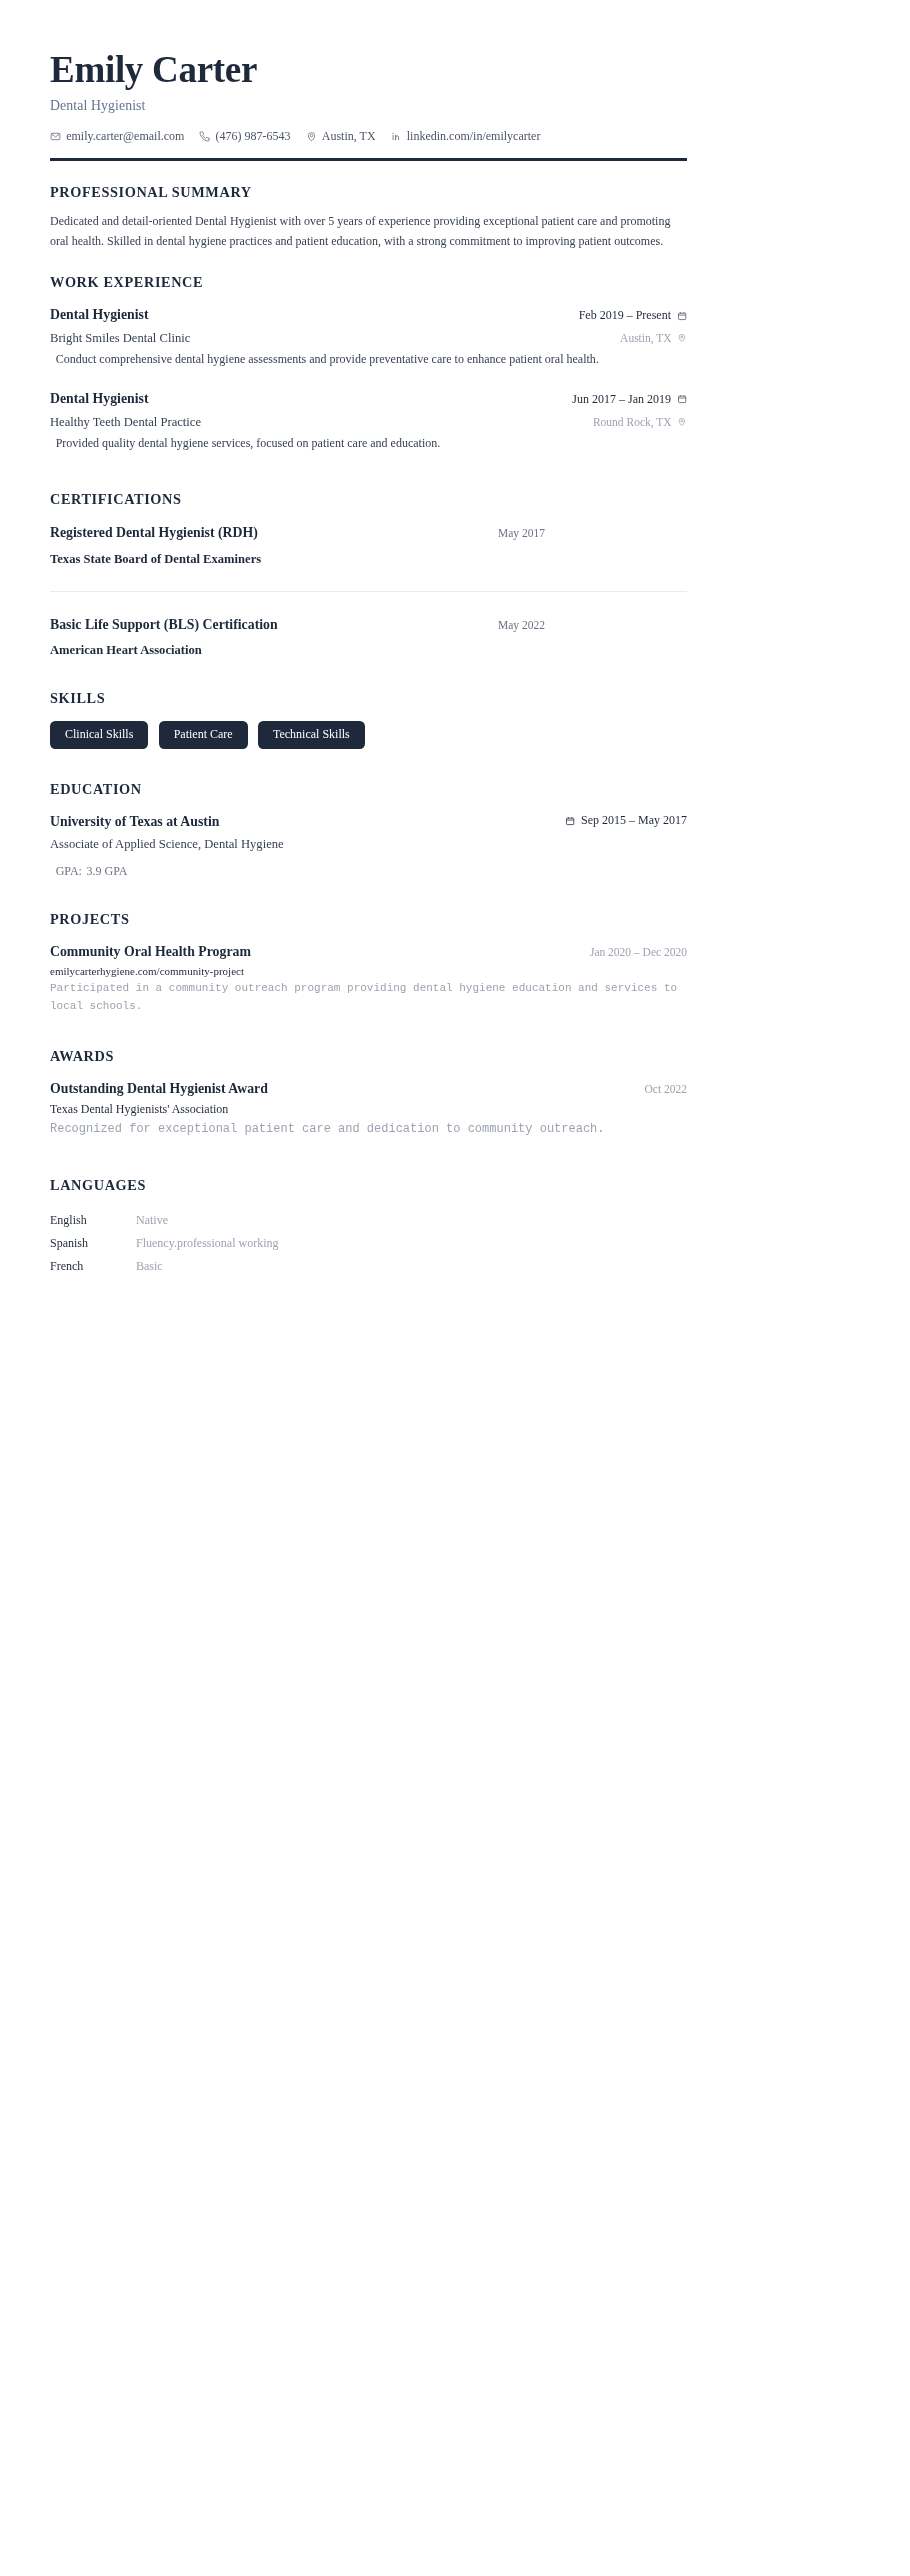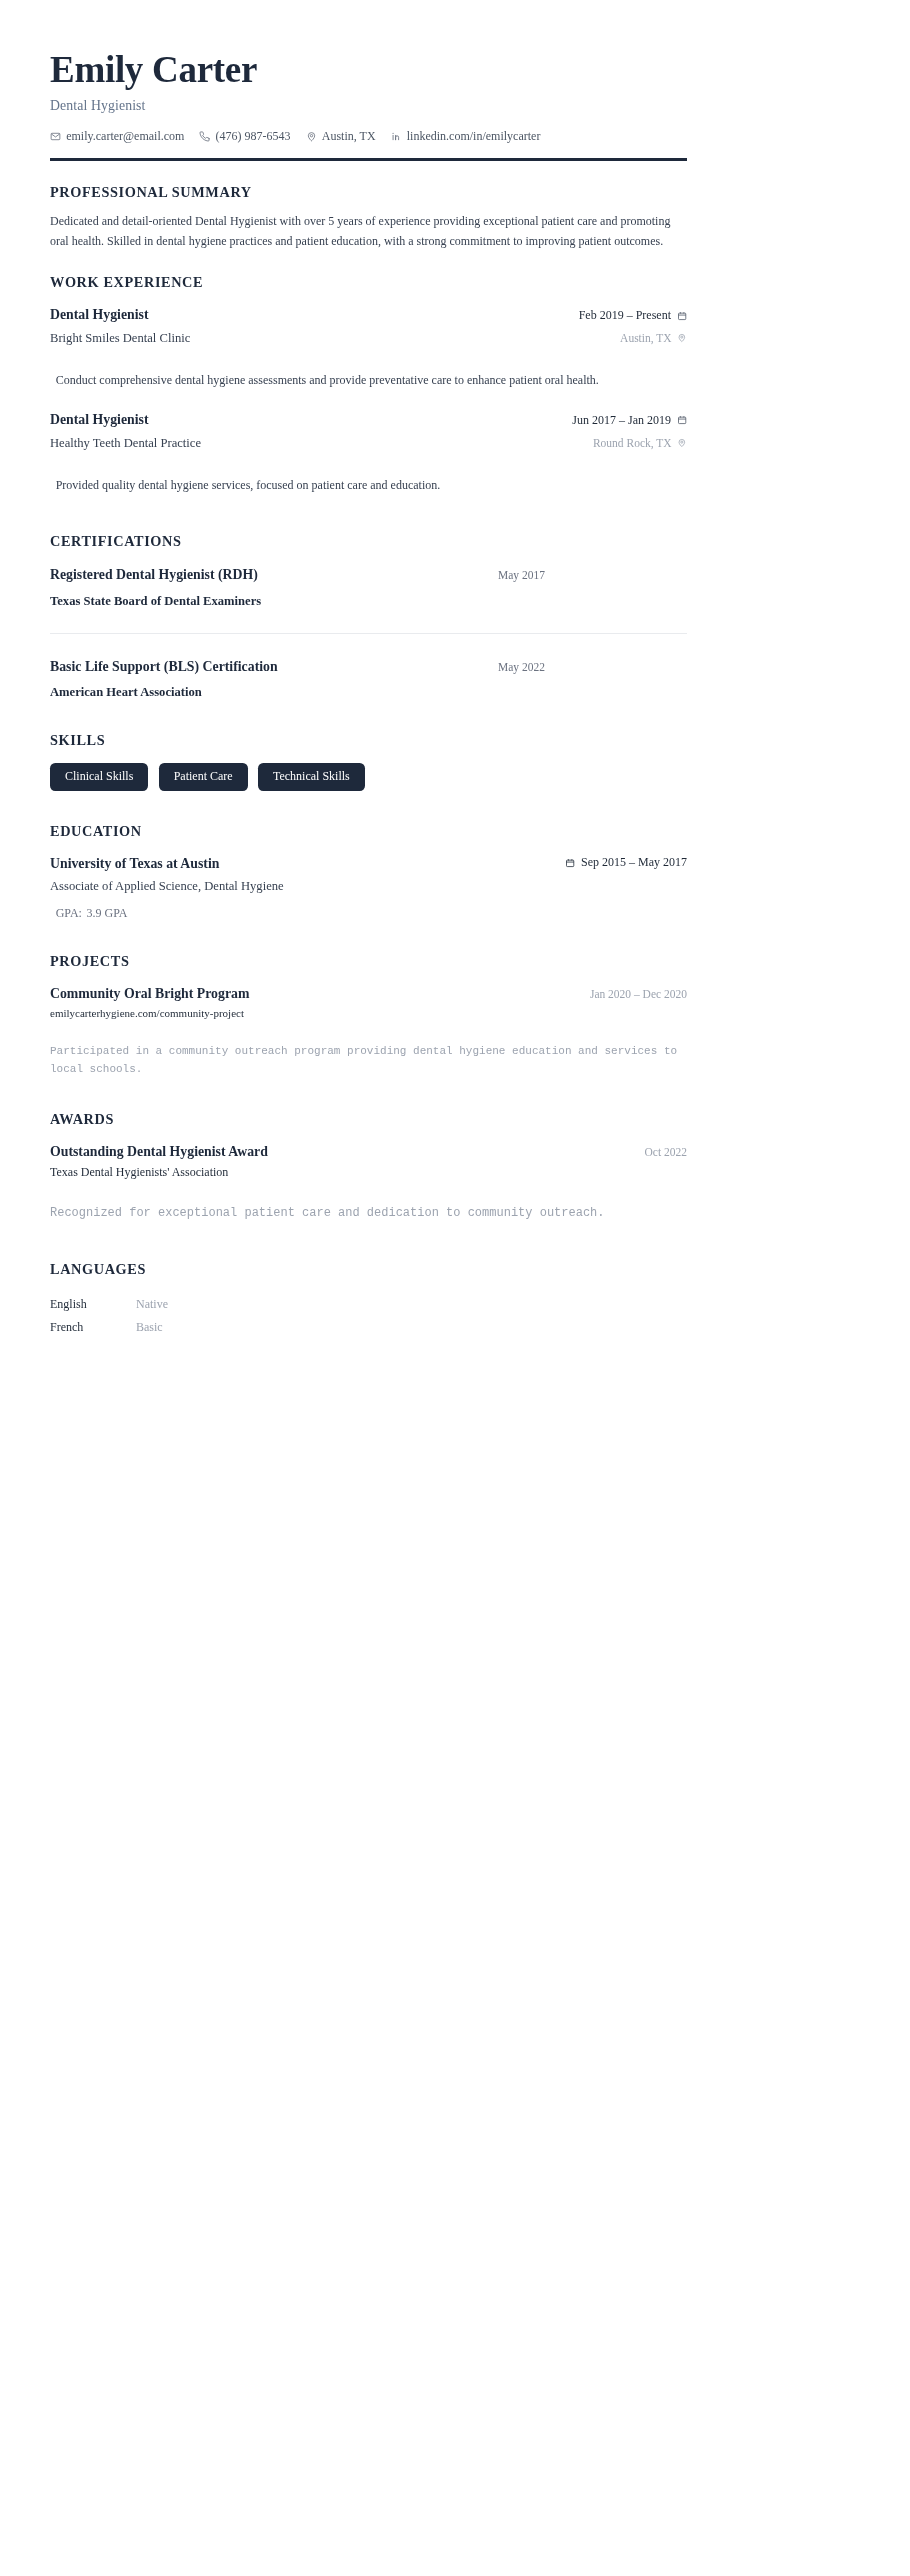--- a/index.html
+++ b/index.html
@@ -122,21 +122,21 @@
     gap: 5.7px;
     white-space: nowrap;
   }
 
   .entry-meta.muted { color: #9ca3af; font-size: 11.5px; }
 
   .entry-meta .ic { display: inline-flex; align-items: center; }
   .entry-meta .ic svg { display: block; }
 
   .entry-desc {
-    margin-top: 24px;
+    margin-top: 3px;
     padding-left: 5.7px;
     font-size: 12px;
     line-height: 1.62;
     color: #374151;
     max-width: 774px;
   }
 
   .entry-desc.muted { color: #9ca3af; font-size: 11px; line-height: 1.6; font-family: Liberation Mono, monospace; }
 
   .sub-row-2 { margin-top: 4.6px; }
@@ -418,21 +418,21 @@
         <span class="gpa-label">GPA:</span><span class="gpa-value">3.9 GPA</span>
       </div>
     </div>
   </div>
 
   <div class="section sec-gap-lg">
     <div class="section-title">PROJECTS</div>
 
     <div class="entry">
       <div class="entry-line">
-        <div class="entry-title">Community Oral Bright Program</div>
+        <div class="entry-title">Community Oral Health Program</div>
         <div class="entry-meta muted">
           <span>Jan 2020 – Dec 2020</span>
         </div>
       </div>
       <div class="project-link">emilycarterhygiene.com/community-project</div>
       <div class="entry-desc muted" style="padding-left:0;">Participated in a community outreach program providing dental hygiene education and services to local schools.</div>
     </div>
   </div>
 
   <div class="section sec-gap-lg">
@@ -452,20 +452,24 @@
 
   <div class="section sec-gap-xl">
     <div class="section-title">LANGUAGES</div>
 
     <div class="lang-table">
       <div class="lang-row">
         <div class="lang-name">English</div>
         <div class="lang-level">Native</div>
       </div>
       <div class="lang-row">
+        <div class="lang-name">Spanish</div>
+        <div class="lang-level">Fluency.professional working</div>
+      </div>
+      <div class="lang-row">
         <div class="lang-name">French</div>
         <div class="lang-level">Basic</div>
       </div>
     </div>
   </div>
 
 </div>
 
 
 </body></html>

